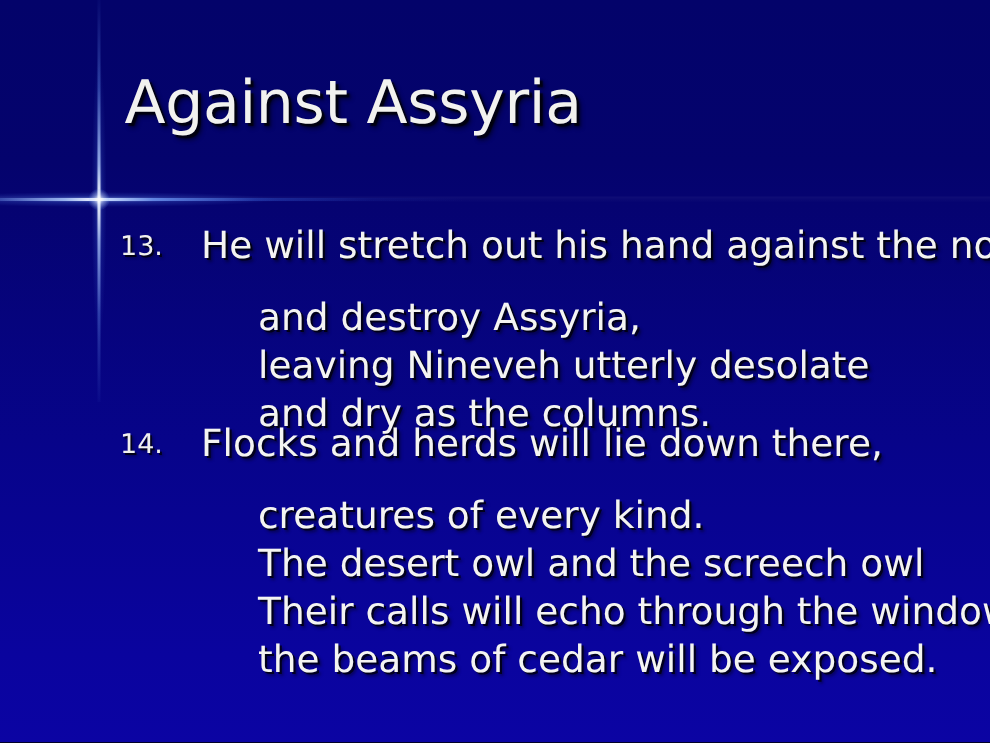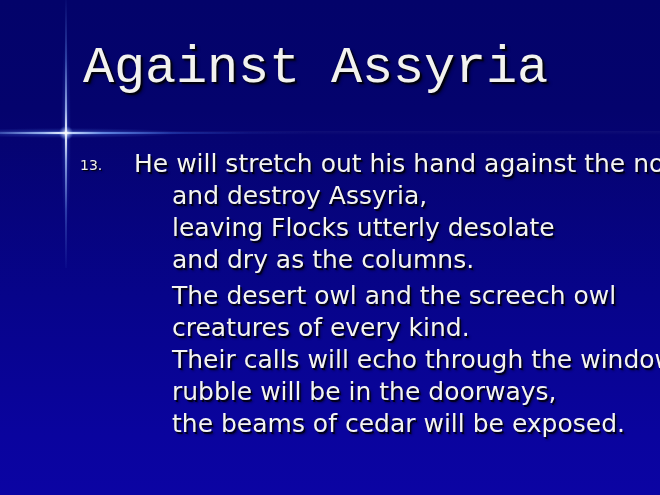--- a/index.html
+++ b/index.html
@@ -111,29 +111,28 @@
       rgba(210,225,255,0.40) 35%,
       rgba(120,165,250,0.12) 65%,
       rgba(60,110,230,0) 100%);
   }
 
   
   #title {
     position: absolute;
     left: 83px;
     top: 45px;
-    font-size: 52px;
+    font-size: 40px;
     line-height: 48px;
     font-weight: normal;
     color: #f2f2ef;
     letter-spacing: -0.2px;
     white-space: nowrap;
     text-shadow: 2px 2px 1px rgba(0,0,0,0.80),
                  3px 3px 3px rgba(0,0,0,0.45);
-    font-family: Liberation Mono, monospace;
   }
 
   
   #body {
     position: absolute;
     left: 0;
     top: 148px;
     width: 660px;
   }
   .verse {
@@ -150,29 +149,29 @@
                  2.5px 2.5px 2px rgba(0,0,0,0.40);
   }
   .line.first .txt {
     position: absolute;
     left: 134px;
     top: 0;
   }
   .line.cont .txt {
     position: absolute;
     left: 172px;
-    top: 0;
+    top: 16px;
     text-align: center;
   }
   .num {
     position: absolute;
     left: 80px;
     top: 0;
     width: 46px;
-    font-size: 14px;
+    font-size: 18px;
     line-height: 34px;
     color: #f0f0ee;
     text-shadow: 1.2px 1.2px 0px rgba(0,0,0,0.75),
                  2px 2px 2px rgba(0,0,0,0.40);
   }
   .verse + .verse {
     margin-top: 4px;
   }
 </style>
 </head>
@@ -196,39 +195,40 @@
 
     <div class="verse">
       <div class="line first">
         <span class="num">13.</span>
         <span class="txt">He will stretch out his hand against the north</span>
       </div>
       <div class="line cont">
         <span class="txt">and destroy Assyria,</span>
       </div>
       <div class="line cont">
-        <span class="txt">leaving Flocks utterly desolate</span>
+        <span class="txt">leaving Nineveh utterly desolate</span>
       </div>
       <div class="line cont">
         <span class="txt">and dry as the columns.</span>
       </div>
     </div>
 
     <div class="verse">
+      <div class="line first">
+        <span class="num">14.</span>
+        <span class="txt">Flocks and herds will lie down there,</span>
+      </div>
+      <div class="line cont">
+        <span class="txt">creatures of every kind.</span>
+      </div>
       <div class="line cont">
         <span class="txt">The desert owl and the screech owl</span>
       </div>
       <div class="line cont">
-        <span class="txt">creatures of every kind.</span>
-      </div>
-      <div class="line cont">
         <span class="txt">Their calls will echo through the windows,</span>
-      </div>
-      <div class="line cont">
-        <span class="txt">rubble will be in the doorways,</span>
       </div>
       <div class="line cont">
         <span class="txt">the beams of cedar will be exposed.</span>
       </div>
     </div>
 
   </div>
 </div>
 
 </body></html>

